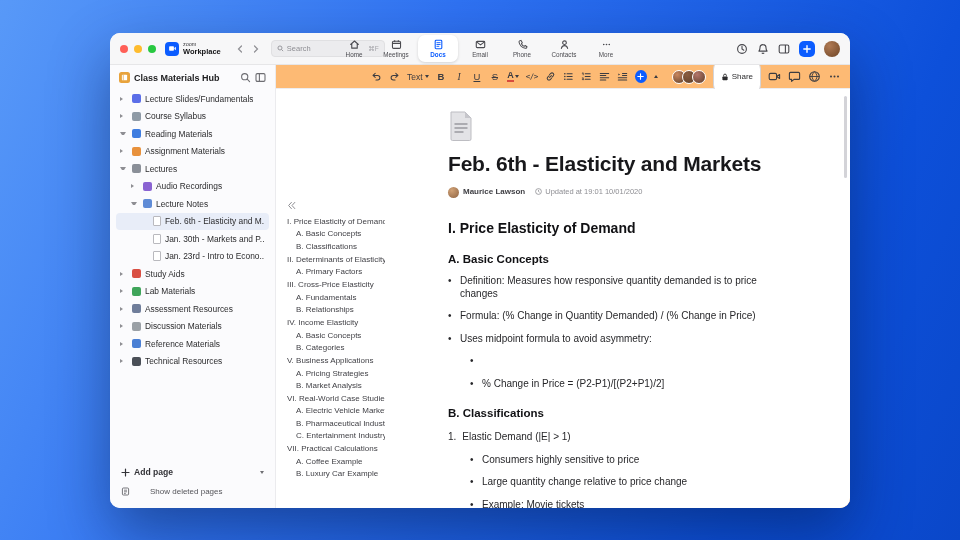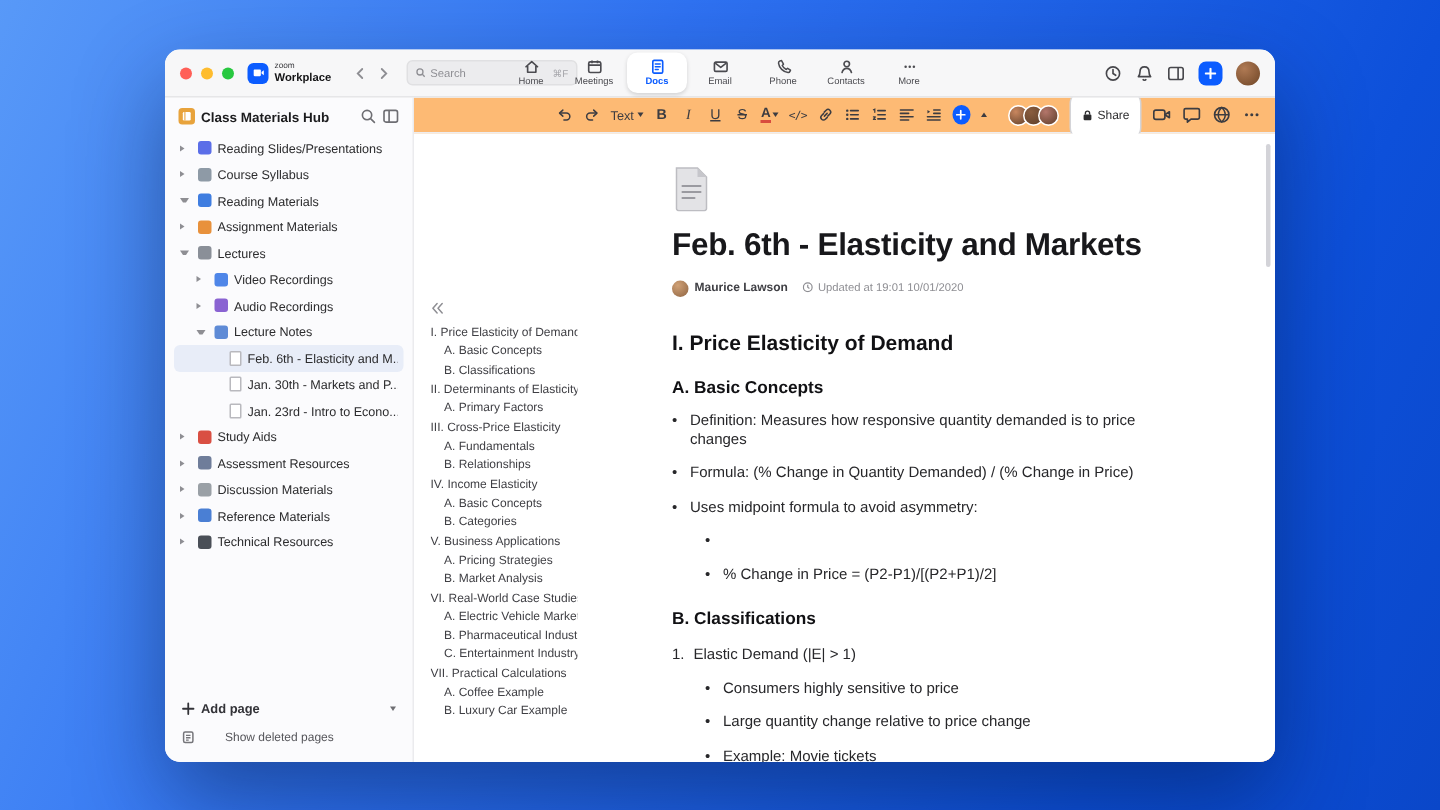--- a/index.html
+++ b/index.html
@@ -279,46 +279,41 @@
             <svg viewBox="0 0 11 11">
                 <rect x="1" y="1.6" width="9" height="7.8" rx="1.3" fill="none" stroke="currentColor" stroke-width="1.1"></rect>
                 <path d="M4.4 1.6v7.8" stroke="currentColor" stroke-width="1.1"></path>
               </svg>
           </span>
         </div>
         <div class="tree" id="sidebar-tree">
             <div class="tree-row level-0">
               <span class="chev right"></span>
               <span class="tree-icon" style="background: rgb(91, 110, 232);"></span>
-              <span class="tree-label">Reading Slides/Presentations</span>
+              <span class="tree-label">Lecture Slides/Fundamentals</span>
             </div>
             <div class="tree-row level-0">
               <span class="chev right"></span>
               <span class="tree-icon" style="background: rgb(142, 154, 166);"></span>
               <span class="tree-label">Course Syllabus</span>
             </div>
             <div class="tree-row level-0">
               <span class="chev down"></span>
               <span class="tree-icon" style="background: rgb(63, 125, 224);"></span>
               <span class="tree-label">Reading Materials</span>
             </div>
             <div class="tree-row level-0">
               <span class="chev right"></span>
               <span class="tree-icon" style="background: rgb(232, 145, 60);"></span>
               <span class="tree-label">Assignment Materials</span>
             </div>
             <div class="tree-row level-0">
               <span class="chev down"></span>
               <span class="tree-icon" style="background: rgb(138, 143, 152);"></span>
               <span class="tree-label">Lectures</span>
-            </div>
-            <div class="tree-row level-1">
-              <span class="chev right"></span>
-              <span class="tree-icon" style="background: rgb(79, 134, 232);"></span>
-              <span class="tree-label">Video Recordings</span>
             </div>
             <div class="tree-row level-1">
               <span class="chev right"></span>
               <span class="tree-icon" style="background: rgb(138, 99, 210);"></span>
               <span class="tree-label">Audio Recordings</span>
             </div>
             <div class="tree-row level-1">
               <span class="chev down"></span>
               <span class="tree-icon" style="background: rgb(95, 139, 214);"></span>
               <span class="tree-label">Lecture Notes</span>
@@ -335,20 +330,25 @@
             </div>
             <div class="tree-row level-2">
               <span class="chev"></span>
               <span class="tree-icon page"></span>
               <span class="tree-label">Jan. 23rd - Intro to Econo...</span>
             </div>
             <div class="tree-row level-0">
               <span class="chev right"></span>
               <span class="tree-icon" style="background: rgb(217, 79, 67);"></span>
               <span class="tree-label">Study Aids</span>
+            </div>
+            <div class="tree-row level-0">
+              <span class="chev right"></span>
+              <span class="tree-icon" style="background: rgb(63, 165, 90);"></span>
+              <span class="tree-label">Lab Materials</span>
             </div>
             <div class="tree-row level-0">
               <span class="chev right"></span>
               <span class="tree-icon" style="background: rgb(111, 125, 154);"></span>
               <span class="tree-label">Assessment Resources</span>
             </div>
             <div class="tree-row level-0">
               <span class="chev right"></span>
               <span class="tree-icon" style="background: rgb(154, 160, 166);"></span>
               <span class="tree-label">Discussion Materials</span>

